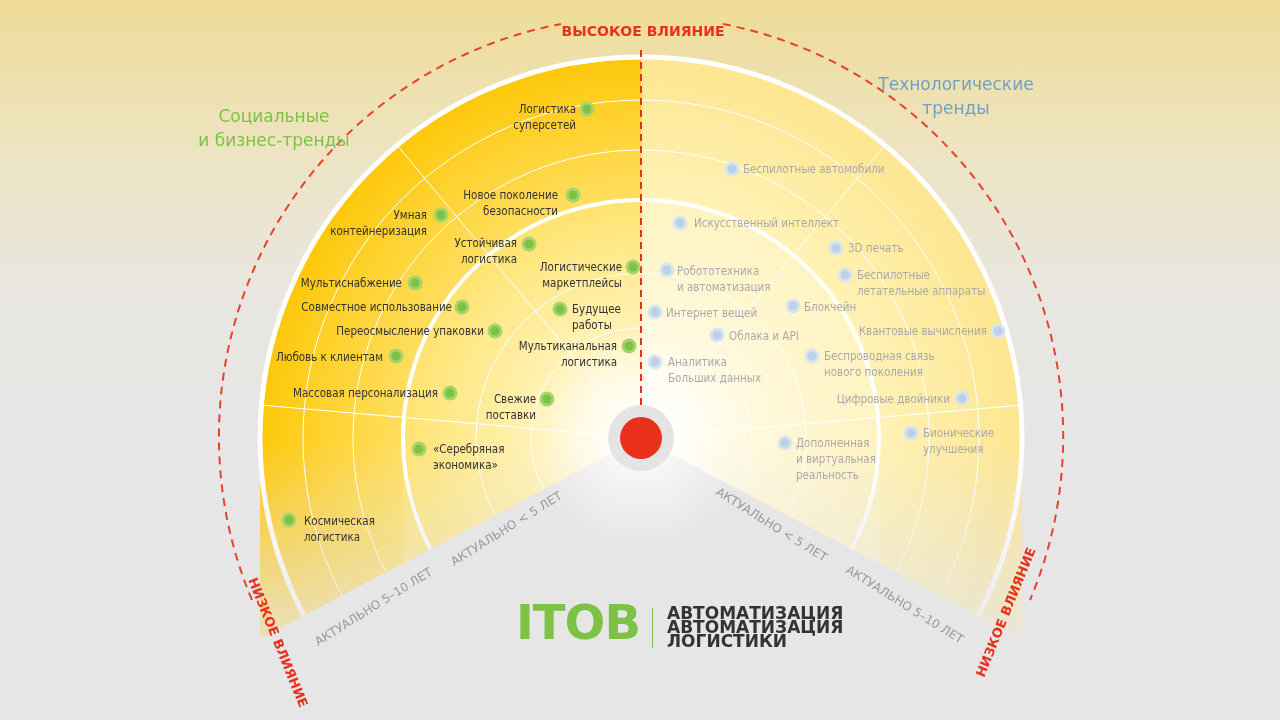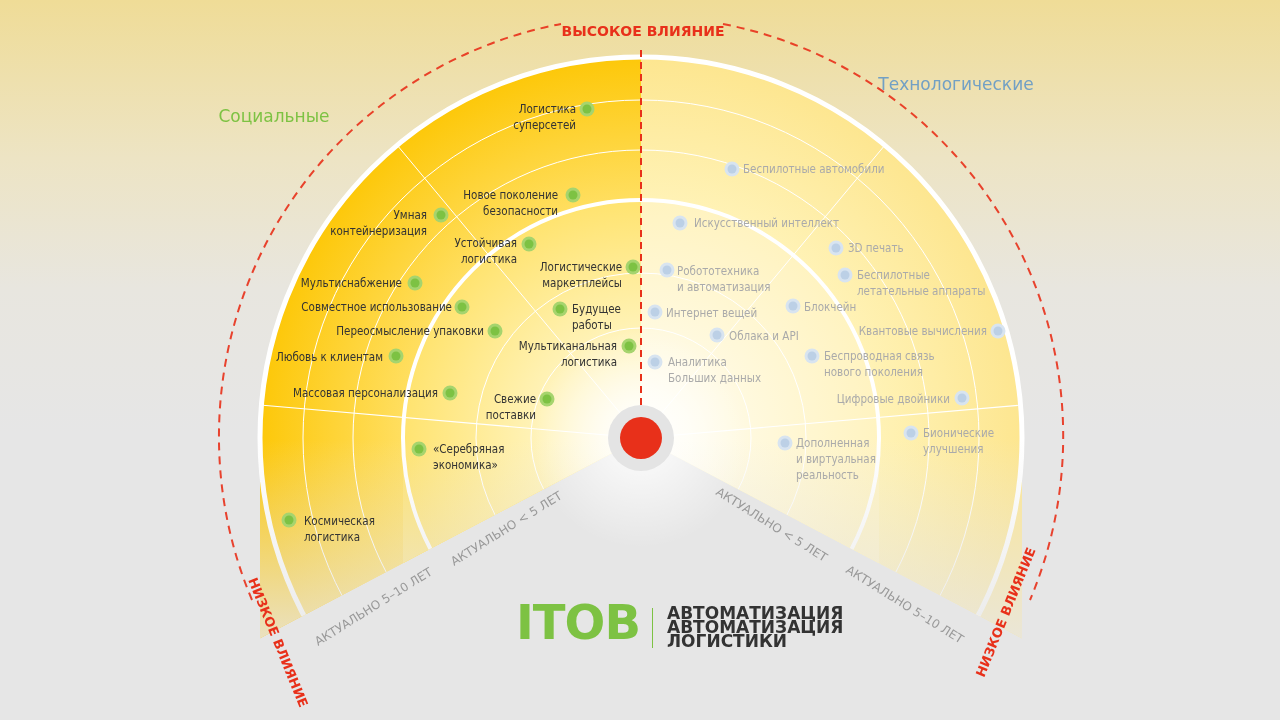--- a/index.html
+++ b/index.html
@@ -249,23 +249,25 @@
       <g>
         <circle cx="785" cy="443" r="7.5" fill="#d8e4f0"></circle>
         <circle cx="785" cy="443" r="4.5" fill="#bcd0e6"></circle>
         <text x="796" y="447" text-anchor="start" font-family="DejaVu Sans Condensed, DejaVu Sans, sans-serif" font-size="11.5" fill="#aaaaaa"><tspan x="796" dy="0">Дополненная</tspan><tspan x="796" dy="16">и виртуальная</tspan><tspan x="796" dy="16">реальность</tspan></text>
       </g>
     </g>
 </svg>
 
 <div class="title title-social">
   <div>Социальные</div>
+  <div>и бизнес-тренды</div>
 </div>
 <div class="title title-tech">
   <div>Технологические</div>
+  <div>тренды</div>
 </div>
 
 <div class="logo">
   <span class="logo-mark">ITOB</span>
   <span class="logo-sep"></span>
   <div class="logo-text">
     <div>АВТОМАТИЗАЦИЯ</div>
     <div>АВТОМАТИЗАЦИЯ</div>
     <div>ЛОГИСТИКИ</div>
   </div>

